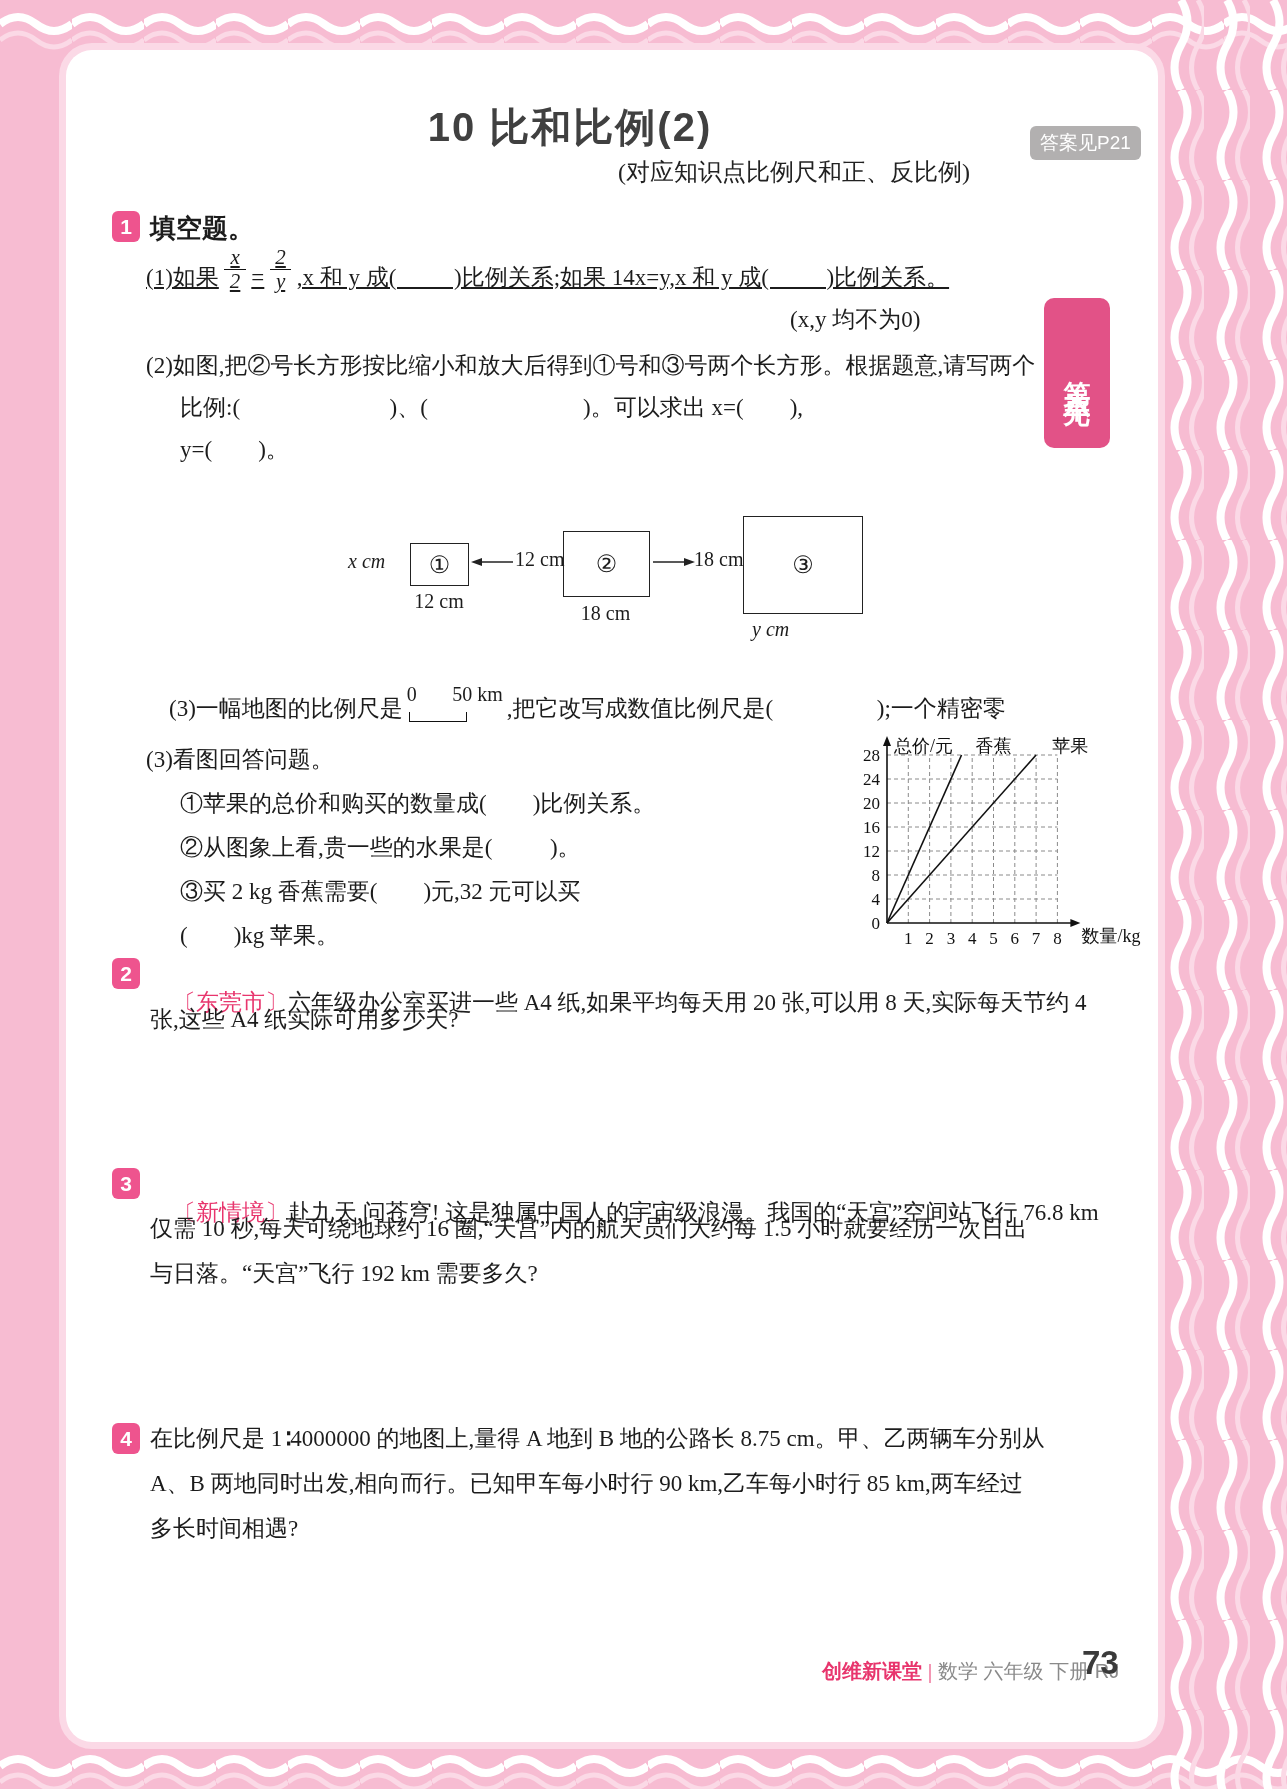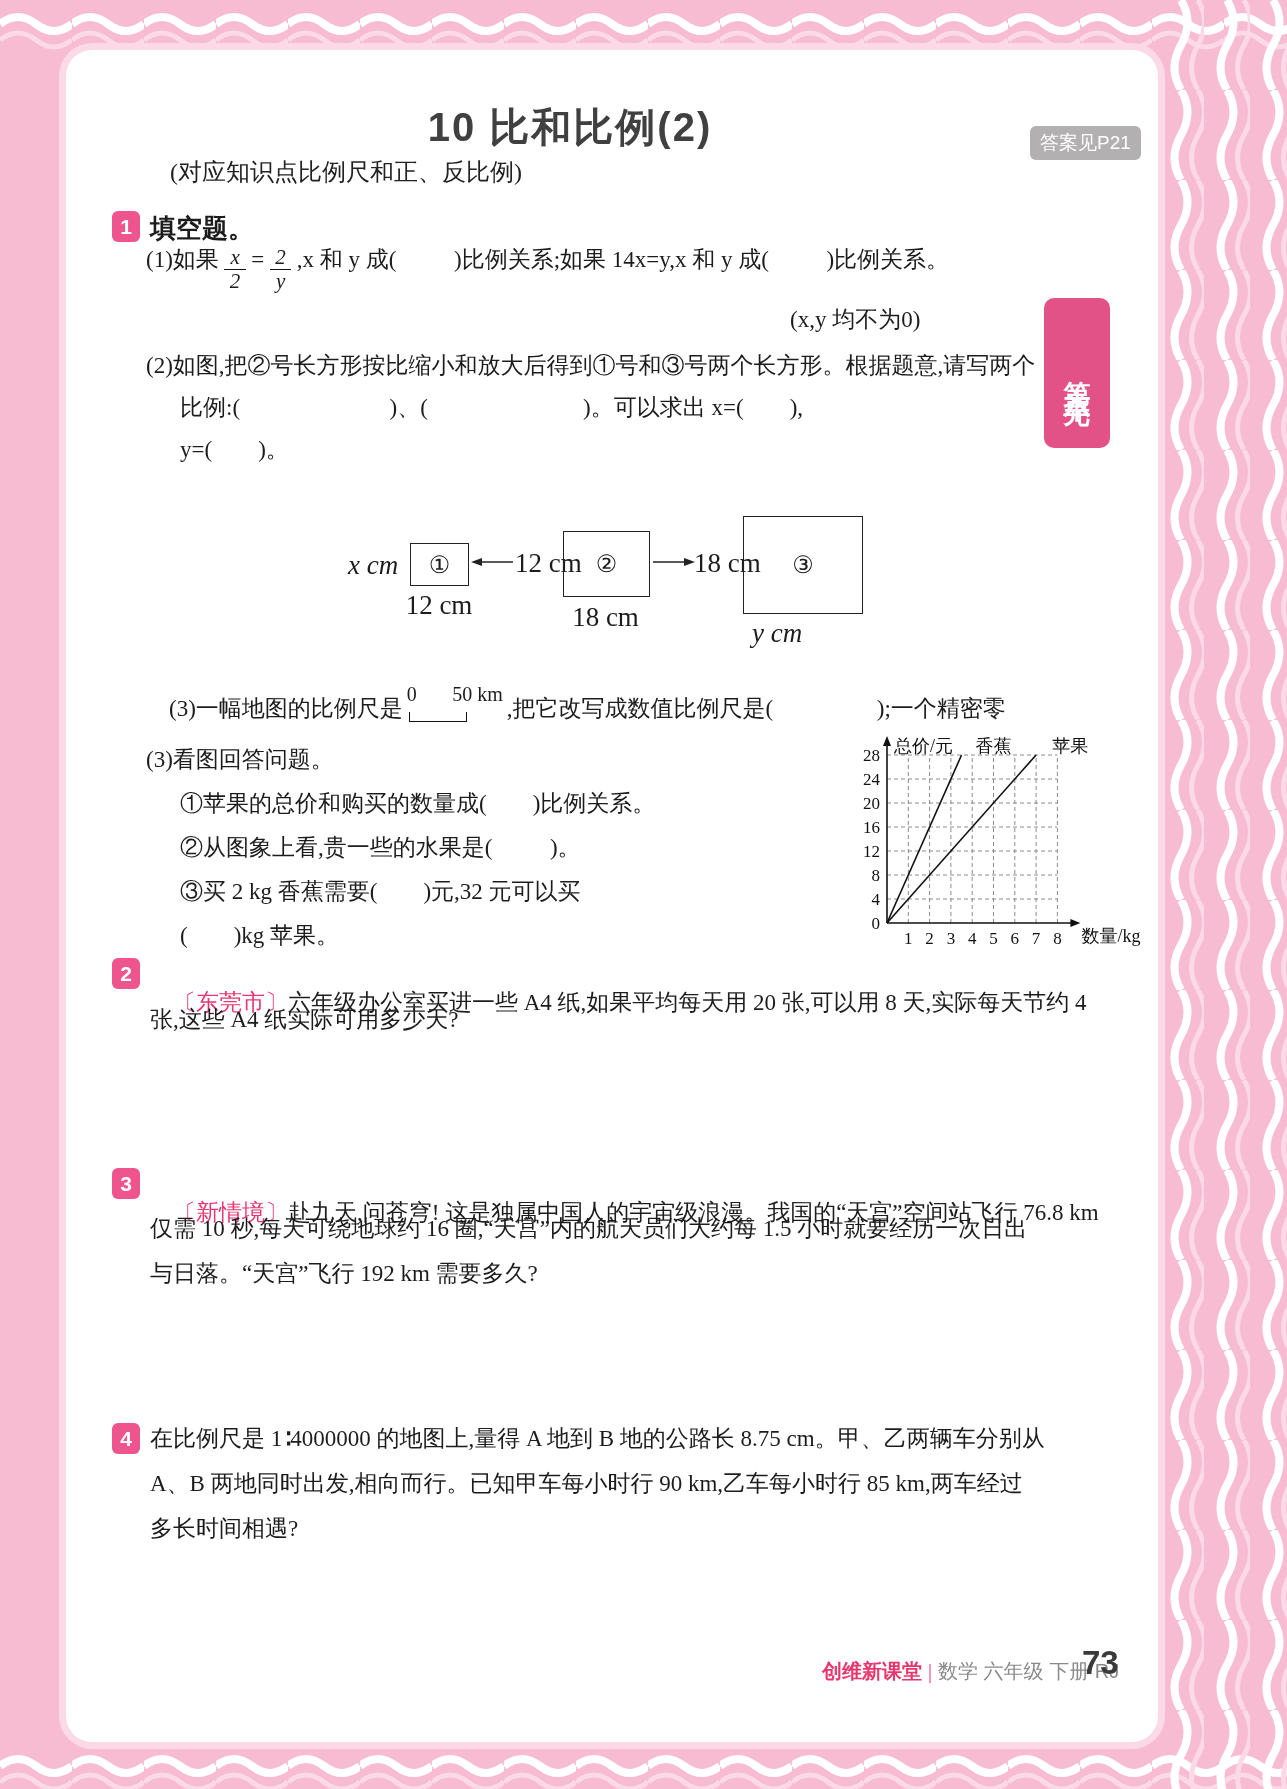--- a/index.html
+++ b/index.html
@@ -23,45 +23,45 @@
     writing-mode:vertical-rl; text-orientation:upright;
     color:#fff; font-family:"Liberation Sans","DejaVu Sans",sans-serif;
     font-weight:bold; font-size:27px; letter-spacing:7px;
   }
   .title{
     position:absolute; left:170px; top:100px; width:800px; text-align:center;
     font-family:"Liberation Sans","DejaVu Sans",sans-serif; font-weight:bold;
     font-size:40px; letter-spacing:2px; color:#404040;
   }
   .subtitle{
-    position:absolute; left:170px; top:156px; width:800px; text-align:left;
+    position:absolute; left:170px; top:156px; width:800px; text-align:right;
     font-size:24px; color:#222;
   }
   .ans-badge{
     position:absolute; left:1030px; top:126px;
     background:var(--badge_gray,#b2b0b0); color:#fff; border-radius:6px;
     font-size:19px; padding:4px 10px; font-family:"Liberation Sans","DejaVu Sans",sans-serif;
   }
   .qbadge{
     position:absolute; width:28px; height:31px; border-radius:6px;
     background:var(--accent,#ee548e); color:#fff;
     font-family:"Liberation Sans","DejaVu Sans",sans-serif; font-weight:bold; font-size:21px;
     display:flex; align-items:center; justify-content:center;
   }
   .line{position:absolute; white-space:pre; font-size:23px; line-height:1.25; color:#1c1c1c;}
   .heading{font-family:"Liberation Sans","DejaVu Sans",sans-serif; font-weight:bold; font-size:26px;}
   .tag{color:var(--tag_red,#e8356d);}
   .note{text-align:left;}
-  .frow{display:flex; align-items:flex-start;}
+  .frow{display:flex; align-items:flex-end;text-decoration:underline;}
   .frac{display:inline-flex; flex-direction:column; align-items:center; font-style:italic;
         font-size:21px; line-height:1.08; margin:0 5px; vertical-align:middle;}
   .frac .fden{border-top:1.6px solid #111; padding:0 6px;}
   .frac .fnum{padding:0 6px;}
   .rect{position:absolute; border:1.6px solid #222; display:flex; align-items:center; justify-content:center; font-size:24px;}
-  .dlabel{position:absolute; white-space:pre; font-size:27px;}
+  .dlabel{position:absolute; white-space:pre; font-size:20px;}
   .scalebar{display:inline-block; position:relative; width:96px; height:36px; vertical-align:-8px; margin:0 4px;}
   .scalebar .sb-row{position:absolute; left:0; top:-4px; width:100%; display:flex; justify-content:space-between; font-size:20px; line-height:1;}
   .scalebar .sb-bracket{position:absolute; left:2px; bottom:2px; width:56px; height:9px;
     border-left:1.6px solid #111; border-right:1.6px solid #111; border-bottom:1.6px solid #111;}
   .footer-left{position:absolute; left:822px; top:1658px; font-size:20px; white-space:pre; display:flex; align-items:baseline;}
   .footer-left .brand{color:var(--tag_red,#e8356d); font-family:"Liberation Sans","DejaVu Sans",sans-serif; font-weight:bold;}
   .footer-left .divider{color:var(--tag_red,#e8356d); margin:0 6px;}
   .footer-left .info{color:#8a8a8a; font-family:"Liberation Sans","DejaVu Sans",sans-serif;}
   .page-no{position:absolute; left:1082px; top:1644px; font-size:33px; font-weight:bold;
     color:#3a3a3a; font-family:"Liberation Sans","DejaVu Sans",sans-serif;}

